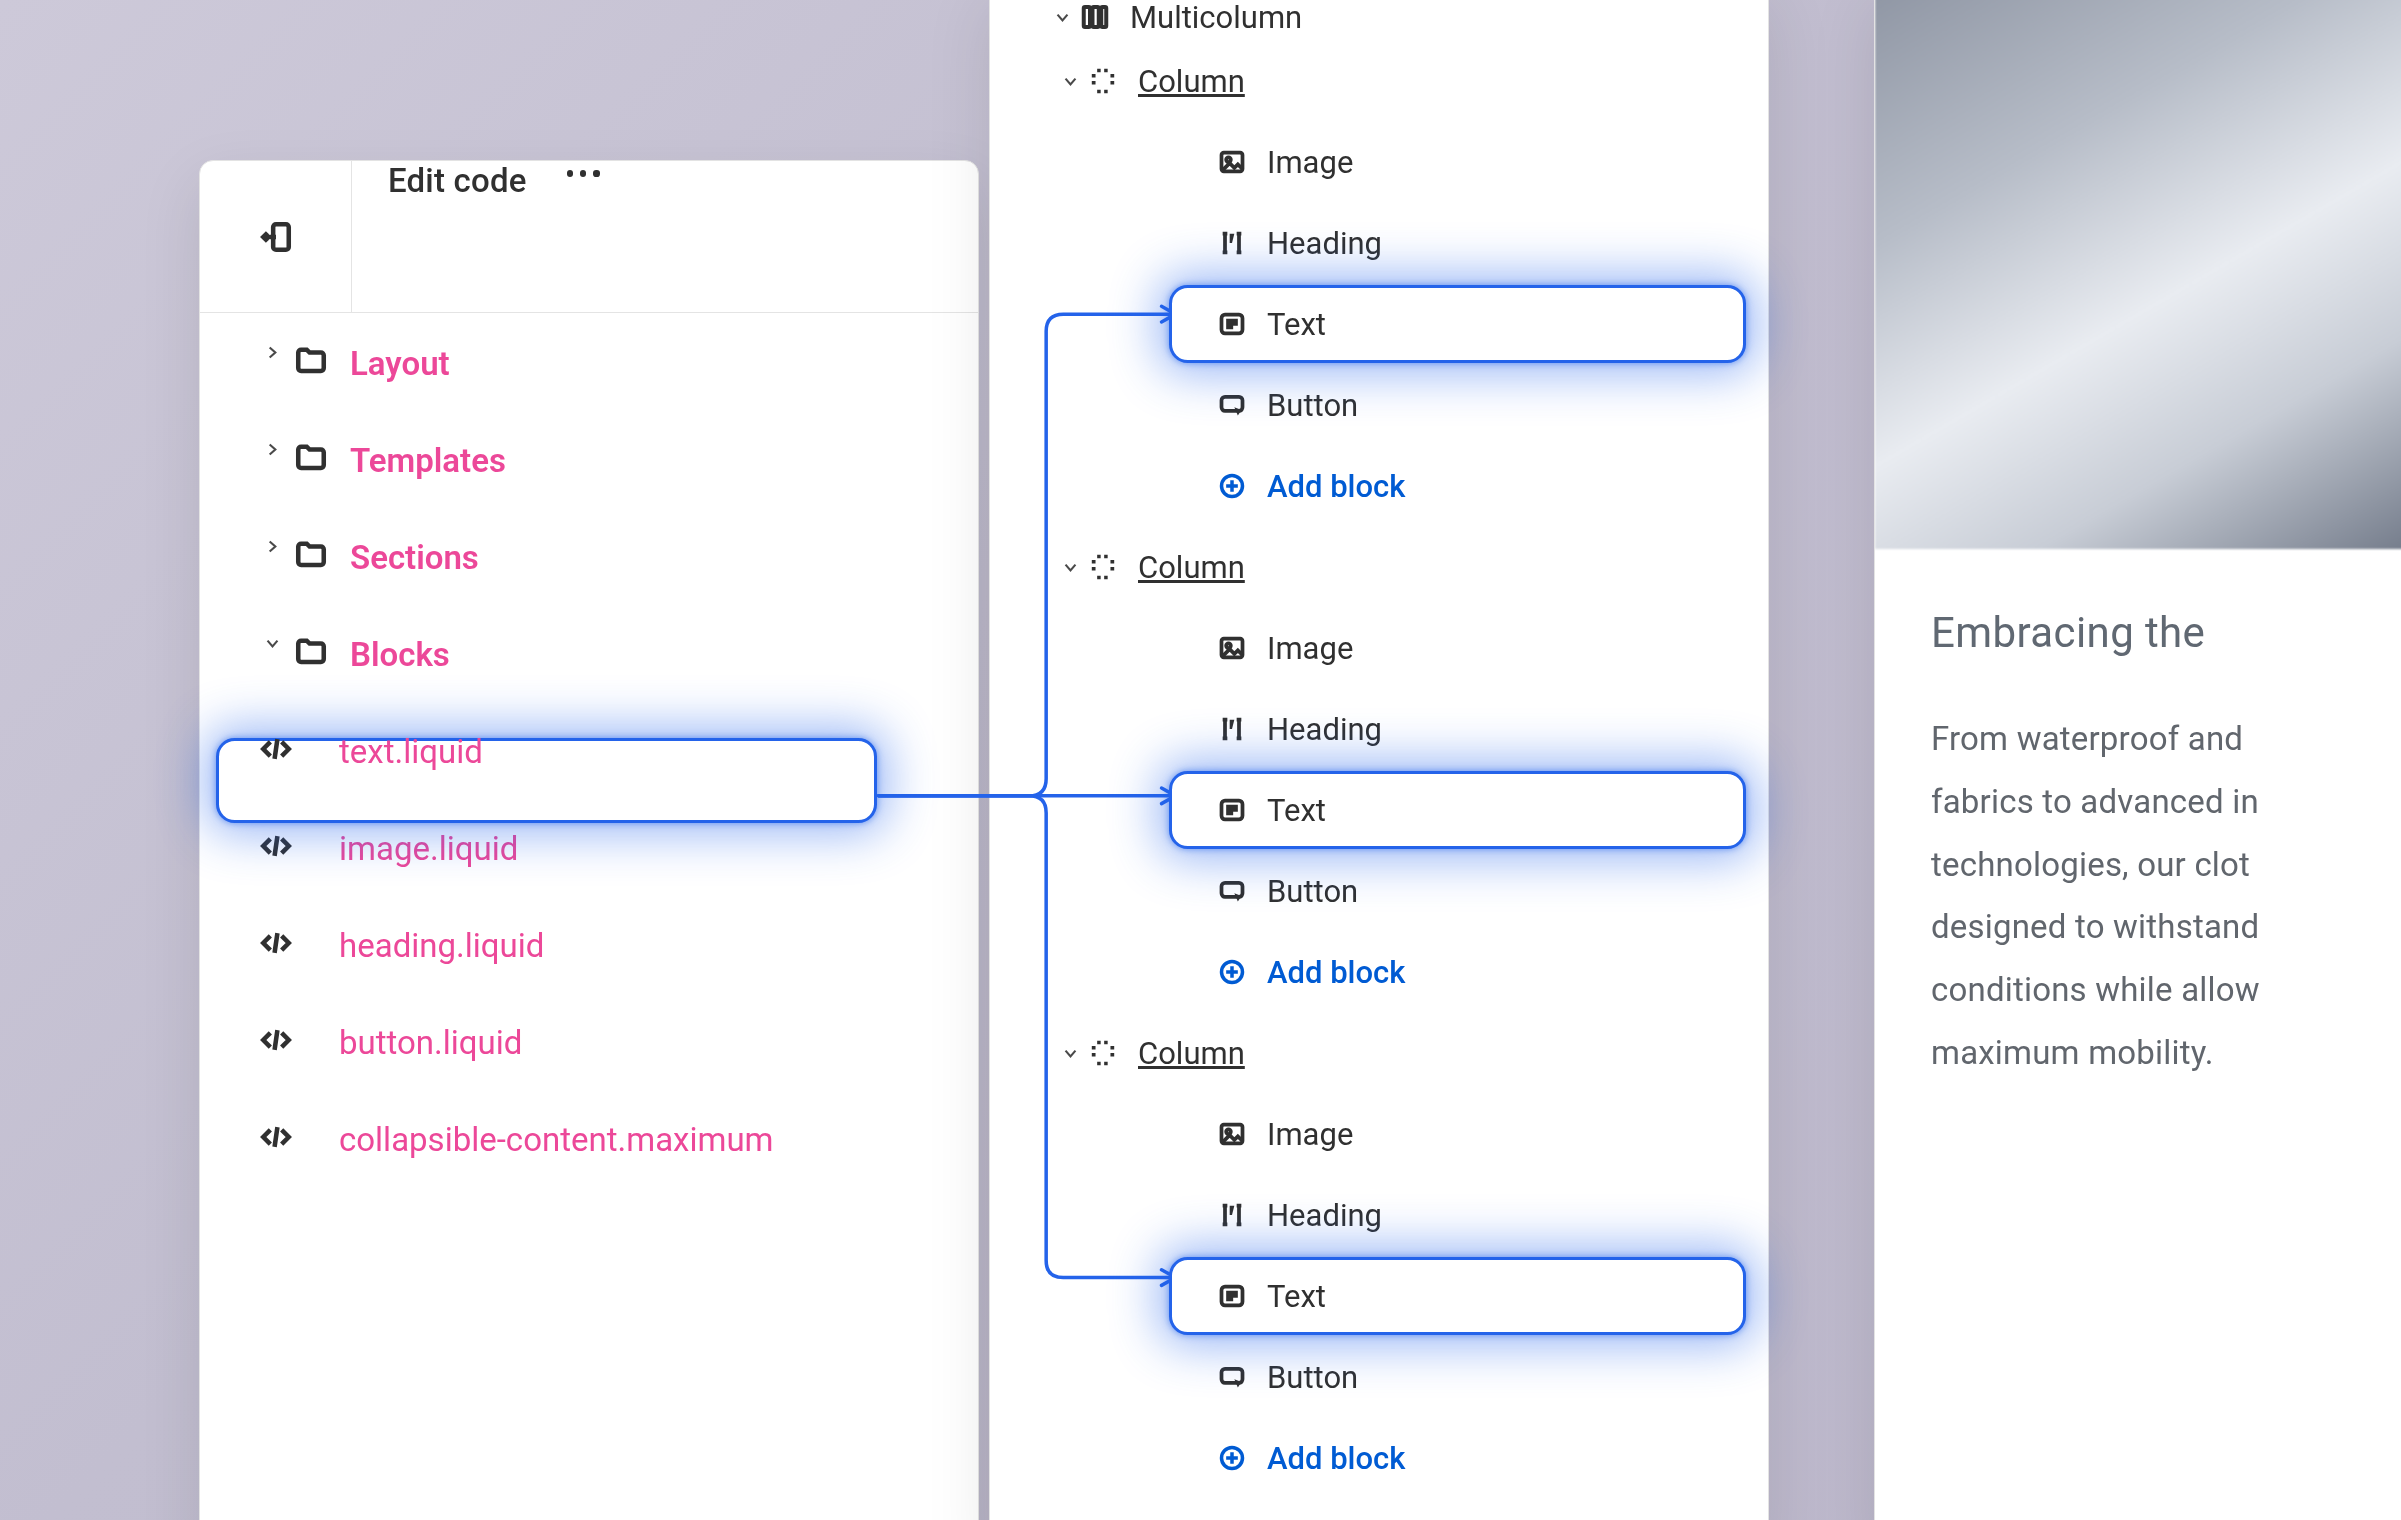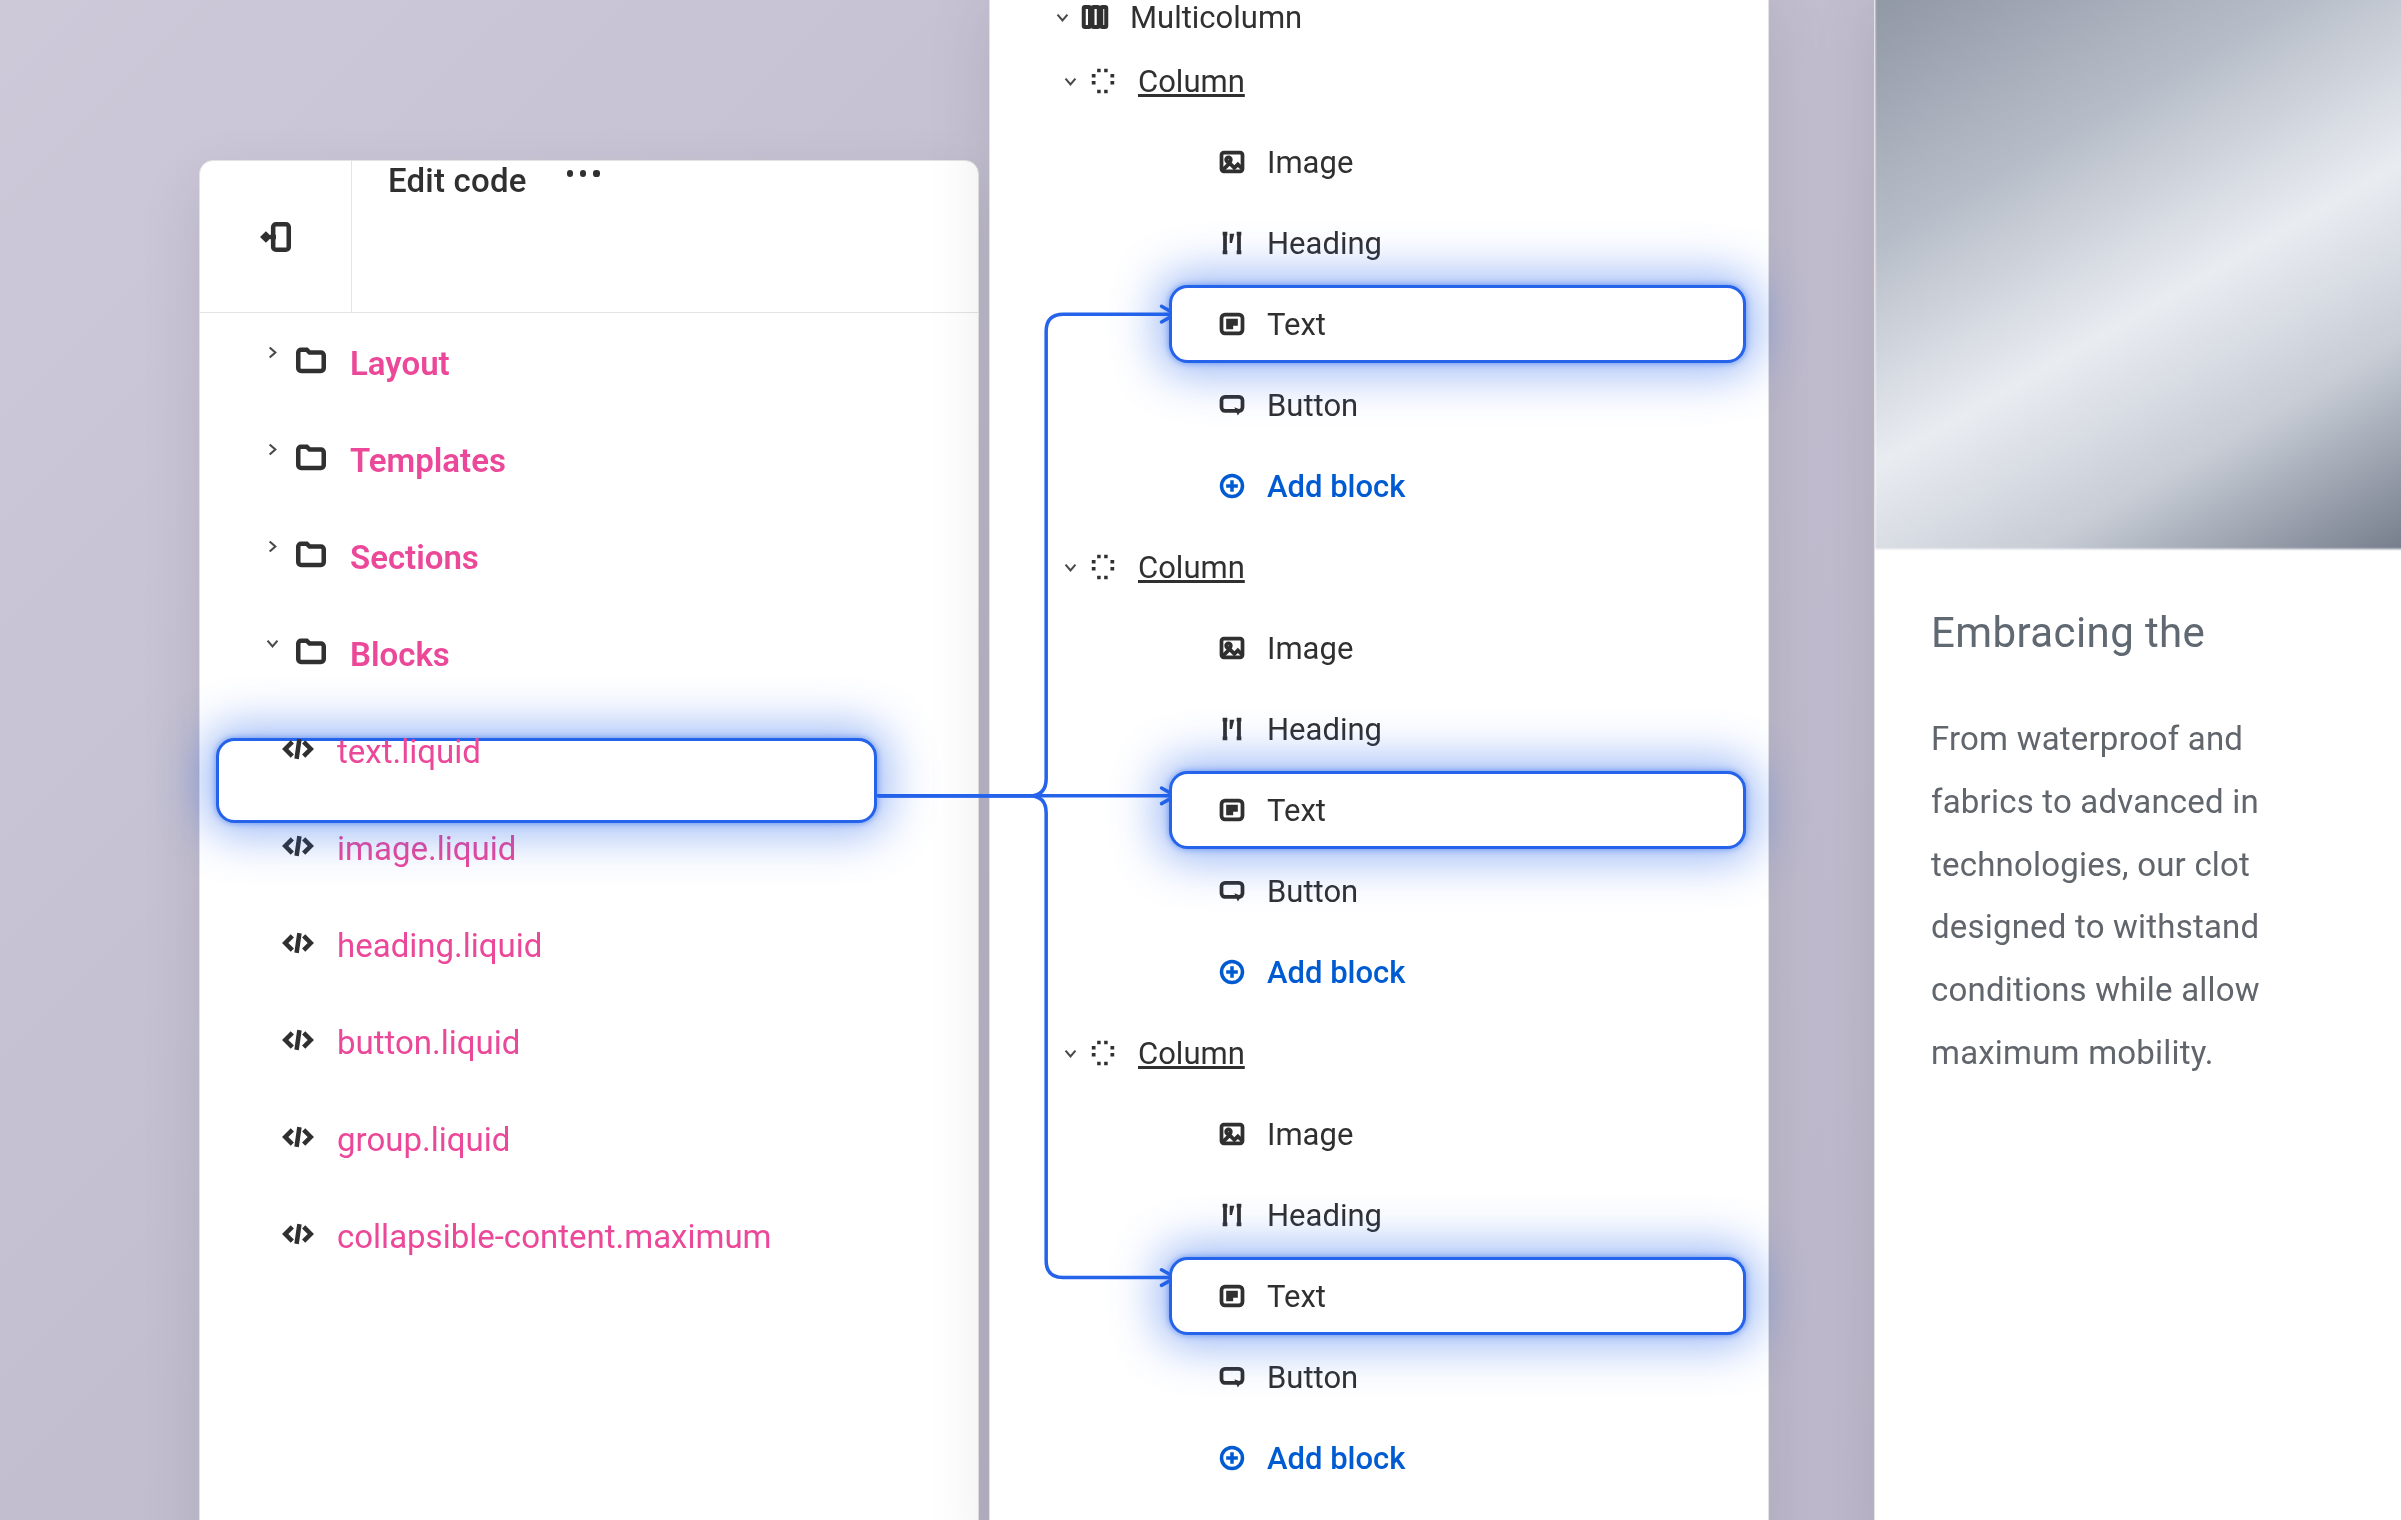--- a/index.html
+++ b/index.html
@@ -80,21 +80,21 @@
     width: 44px;
     display: flex;
     align-items: center;
     justify-content: center;
     flex: none;
   }
   .folder-row .foldicon, .file-row .codeicon {
     width: 34px; height: 34px; flex: none; margin-right: 22px;
   }
   .folder-row .label { font-weight: 650; }
-  .file-row { padding-left: 81px; font-weight: 450; }
+  .file-row { padding-left: 59px; font-weight: 450; gap: 24px; }
   .file-row .label { font-weight: 450; }
 
   .file-row.highlight {
     position: relative;
   }
   .file-row.highlight::before {
     content: "";
     position: absolute;
     left: 15.6px; right: 101px; top: 6.2px; bottom: 6.2px;
     border: 3.1px solid #2463ea;
@@ -316,26 +316,20 @@
       <div class="file-row">
         <span class="codeicon"><svg width="34" height="34" viewBox="0 0 24 24">
               <path d="M8 7l-5 5 5 5M16 7l5 5-5 5M13 5l-2 14" class="stroke-b"></path>
             </svg></span>
         <span class="label">button.liquid</span>
       </div>
       <div class="file-row">
         <span class="codeicon"><svg width="34" height="34" viewBox="0 0 24 24">
               <path d="M8 7l-5 5 5 5M16 7l5 5-5 5M13 5l-2 14" class="stroke-b"></path>
             </svg></span>
-        <span class="label">group.liquid</span>
-      </div>
-      <div class="file-row">
-        <span class="codeicon"><svg width="34" height="34" viewBox="0 0 24 24">
-              <path d="M8 7l-5 5 5 5M16 7l5 5-5 5M13 5l-2 14" class="stroke-b"></path>
-            </svg></span>
         <span class="label">collapsible-content.maximum</span>
       </div>
     </div>
   </div>
 
   <div class="theme-panel">
     <div class="tree">
 
       <div class="tree-row depth0" style="height:47px; padding-top:0">
         <span class="chev" style="margin-left:-39px">

